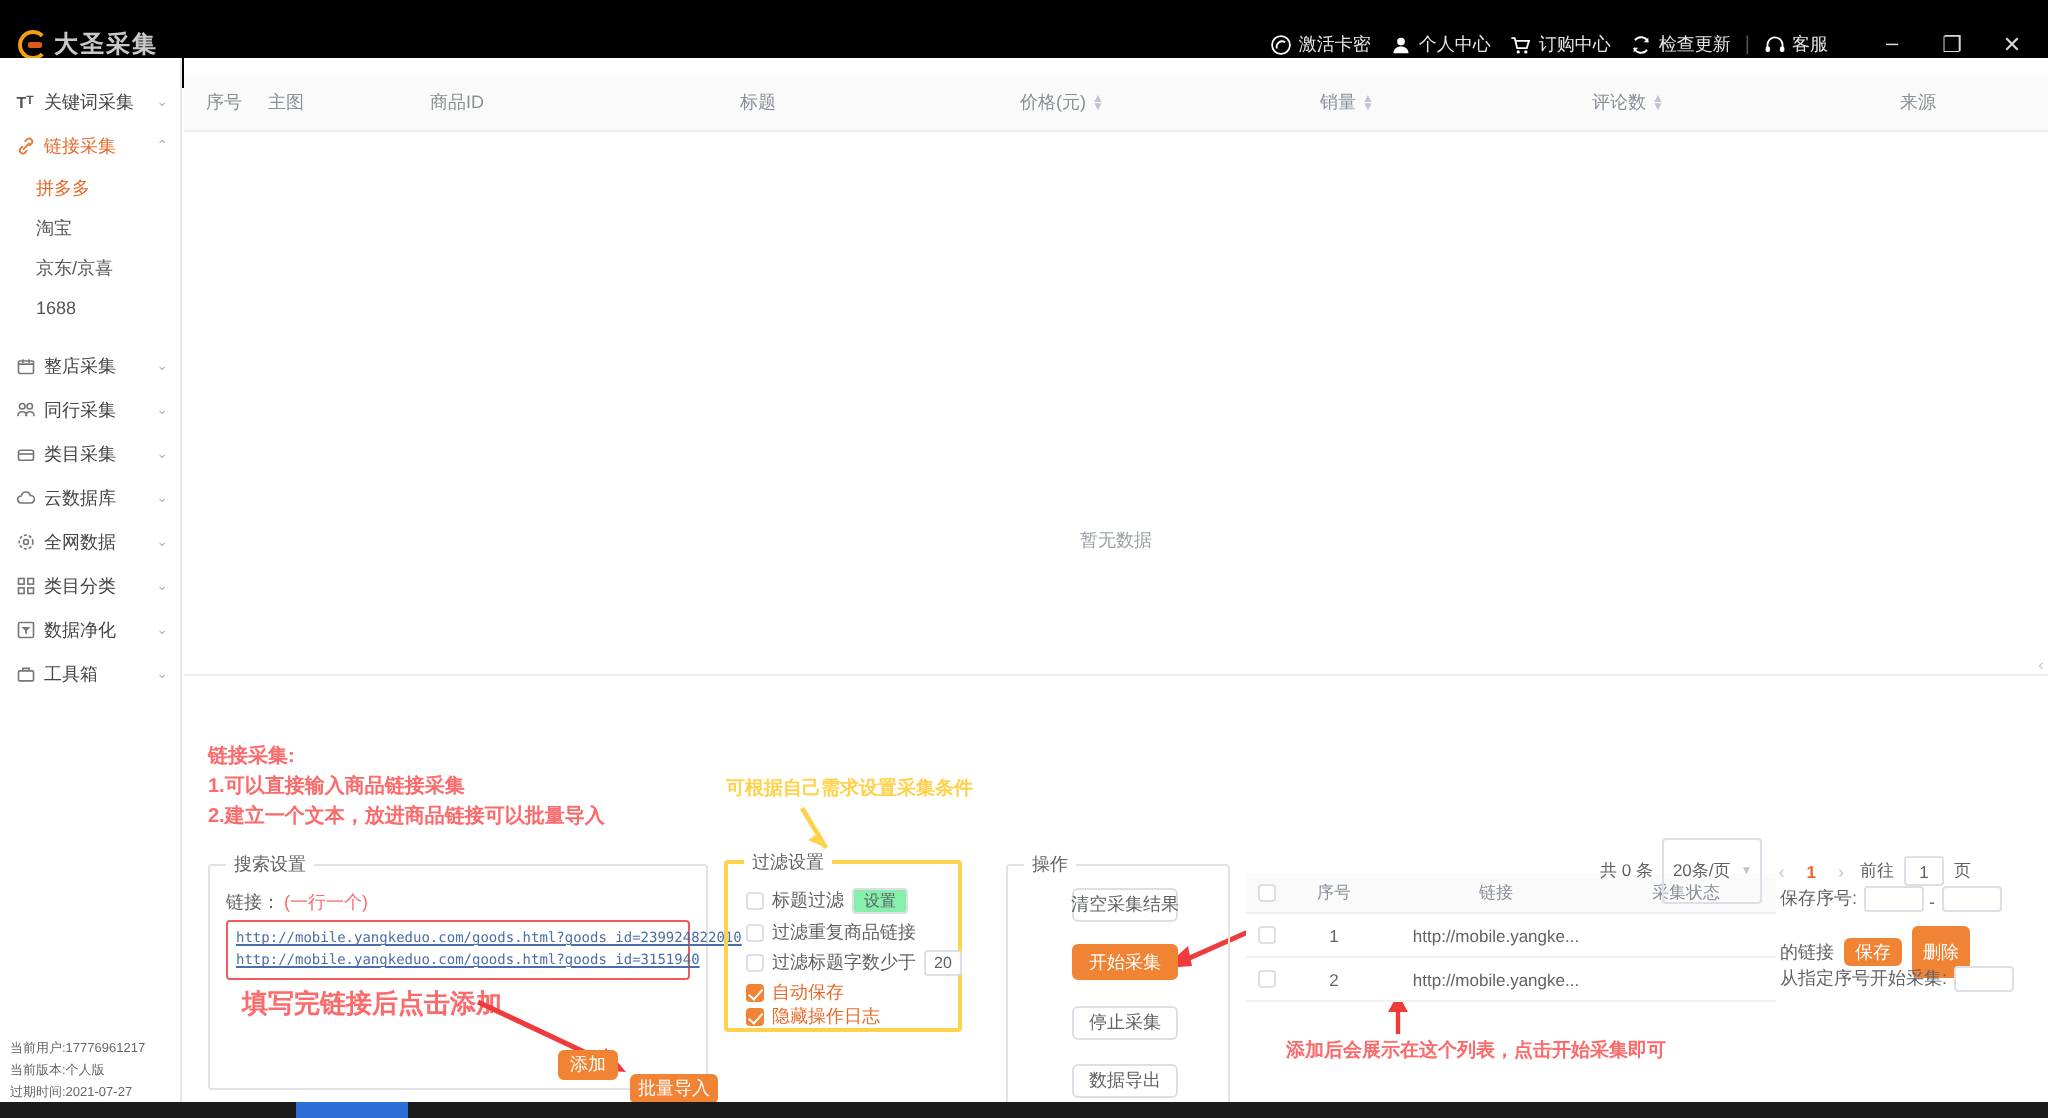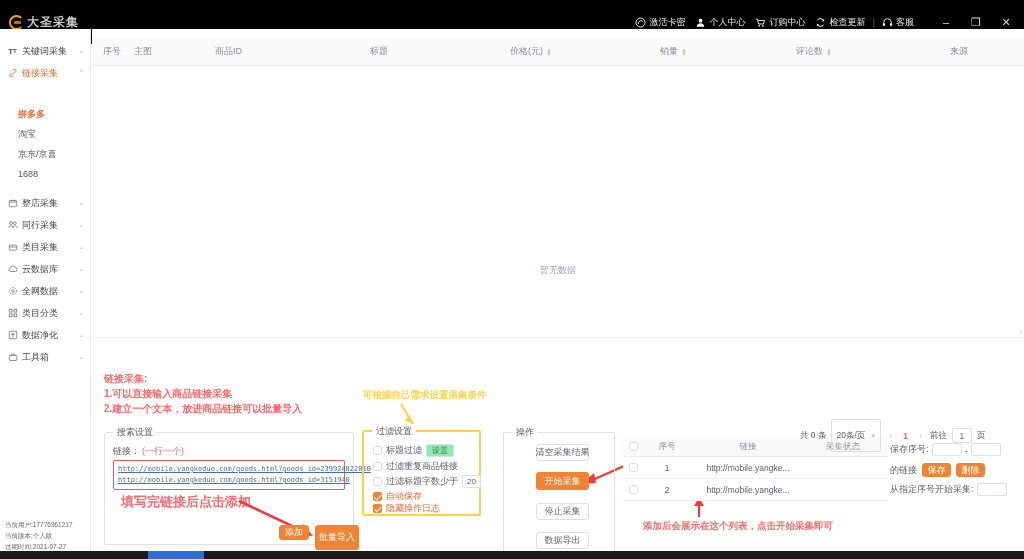--- a/index.html
+++ b/index.html
@@ -60,21 +60,21 @@
     display: flex; align-items: center; justify-content: center;
     color: #e6793a; font-size: 9px;
   }
   .menu-item .mi-label { flex: 1; white-space: nowrap; }
   .menu-item .mi-arrow { font-size: 7px; color: #b8b8b8; }
   .menu-item.active .mi-label { color: #e8692a; }
   .submenu-item {
     height: 20px; display: flex; align-items: center;
     padding-left: 18px; color: #555; cursor: pointer; font-size: 9px;
   }
-  .submenu-item.sel { color: #e8692a; font-weight: bold; margin-top: 20px; }
+  .submenu-item.sel { color: #e8692a; font-weight: normal; }
   .menu-gap { height: 8px; }
 
   .status-block {
     position: absolute; left: 0; bottom: 7px; width: 91px;
     font-size: 6.5px; color: #666; line-height: 11px; padding-left: 5px;
   }
 
   
   .split-handle {
     position: absolute; left: 91px; top: 290px; width: 4px; height: 22px;
@@ -511,21 +511,21 @@
       <span class="lbl">链接：</span>
       <span class="lbl-red">(一行一个)</span>
     </div>
 
     <div class="url-box" style="position:absolute; left:8px; top:27px; width:232px; height:30px">
       <div>http://mobile.yangkeduo.com/goods.html?goods_id=239924822010</div>
       <div>http://mobile.yangkeduo.com/goods.html?goods_id=3151940</div>
     </div>
 
     <div class="btn orange" style="position:absolute; left:174px; top:92px; width:30px; height:15px">添加</div>
-    <div class="btn orange" style="position:absolute; left:210px; top:92px; width:44px; height:25px">批量导入</div>
+    <div class="btn orange" style="position:absolute; left:210px; top:104px; width:44px; height:15px">批量导入</div>
   </div>
 
   <div class="fieldset fs-yellow" style="left:362px; top:430px; width:119px; height:86px">
     <span class="legend">过滤设置</span>
 
     <div class="cb-row" style="position:absolute; left:9px; top:12px">
       <span class="cbx"></span>
       <span class="t">标题过滤</span>
       <span class="mini-btn">设置</span>
     </div>
@@ -625,21 +625,21 @@
     <div style="position:absolute; left:0; top:0; display:flex; align-items:flex-end; gap:3px">
       <span class="lbl">保存序号:</span>
       <span class="mini-input" style="width:30px"></span>
       <span class="lbl">-</span>
       <span class="mini-input" style="width:30px"></span>
     </div>
 
     <div style="position:absolute; left:0; top:20px; display:flex; align-items:center; gap:5px">
       <span class="lbl">的链接</span>
       <span class="btn orange" style="width:29px; height:14px">保存</span>
-      <span class="btn orange" style="width:29px; height:14px">删除</span>
+      <span class="btn orange" style="width:29px; height:26px">删除</span>
     </div>
 
     <div style="position:absolute; left:0; top:40px; display:flex; align-items:center; gap:3px">
       <span class="lbl">从指定序号开始采集:</span>
       <span class="mini-input" style="width:30px"></span>
     </div>
   </div>
 
   <div class="taskbar">
     <div class="tb-active"></div>

